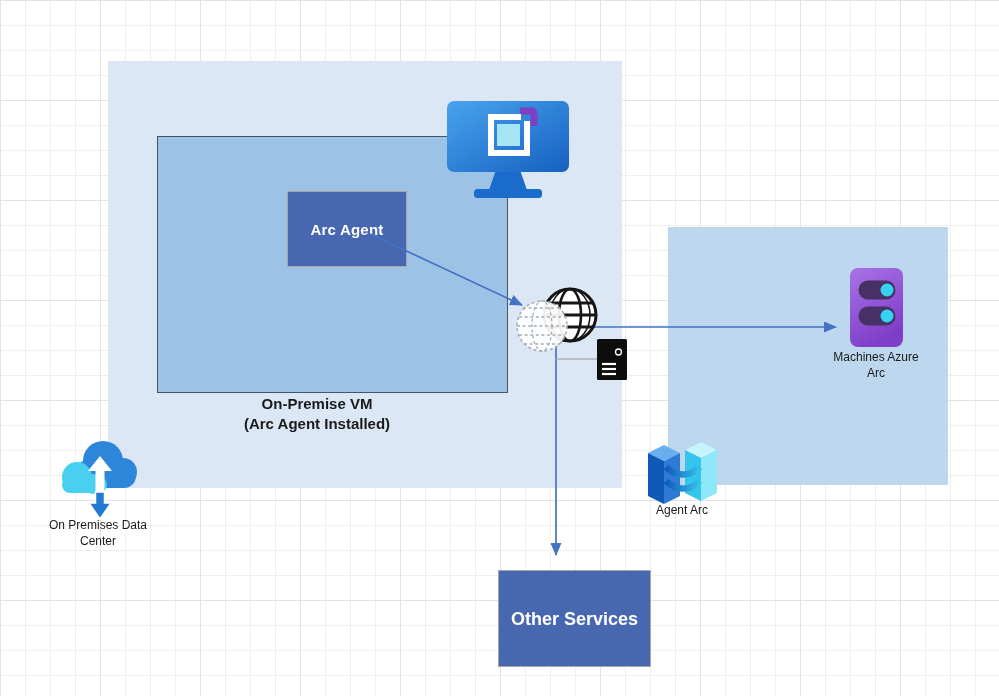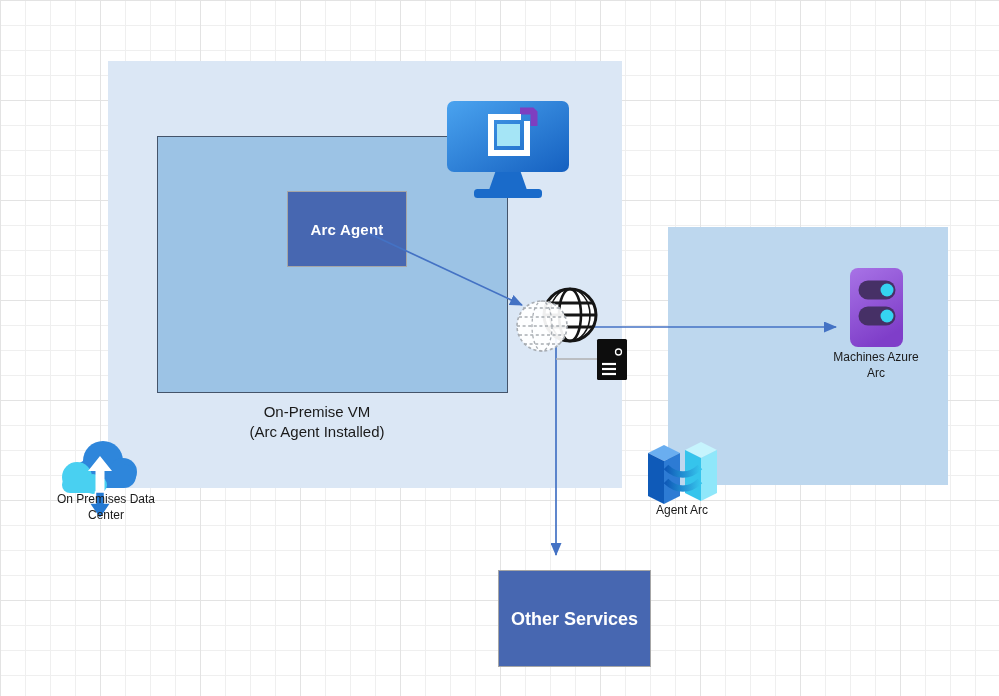--- a/index.html
+++ b/index.html
@@ -27,27 +27,27 @@
   .region.azure{left:668px;top:227px;width:280px;height:258px;background:var(--azure-region-fill);}
   .node{
     position:absolute;display:flex;flex-direction:column;align-items:center;justify-content:center;
     background:var(--node-fill);border:1px solid var(--node-border);
     color:var(--node-text);text-align:center;
   }
   .node.arc-agent{left:250px;top:191px;width:118px;height:74px;font-size:15px;font-weight:600;letter-spacing:.2px;margin-left:37px;}
   .node.other-services{left:498px;top:570px;width:151px;height:95px;font-size:18px;font-weight:600;line-height:26px;}
   svg.overlay{position:absolute;left:0;top:0;pointer-events:none;}
   .lbl{position:absolute;transform:translateX(-50%);text-align:center;color:var(--label-text);white-space:nowrap;}
-  .lbl.bold{font-weight:400;font-size:15px;line-height:19.5px;margin-top:8px;}
+  .lbl.bold{font-weight:700;font-size:15px;line-height:19.5px;}
   .lbl.caption{font-weight:400;font-size:12px;line-height:16px;}
   .lbl.vm-label{left:317px;top:394px;}
   .lbl.proxy-label{left:580px;top:386px;}
   .lbl.machines-label{left:876px;top:349px;}
   .lbl.azurearc-label{left:682px;top:502px;}
-  .lbl.cloud-label{left:98px;top:491px;margin-left:8px;}
+  .lbl.cloud-label{left:98px;top:517px;}
   .lbl span{display:block;}
 </style>
 </head>
 <body>
 
 <div id="stage">
 
   <div class="region onprem"></div>
   <div class="region vmbox"></div>
   <div class="region azure"></div>

